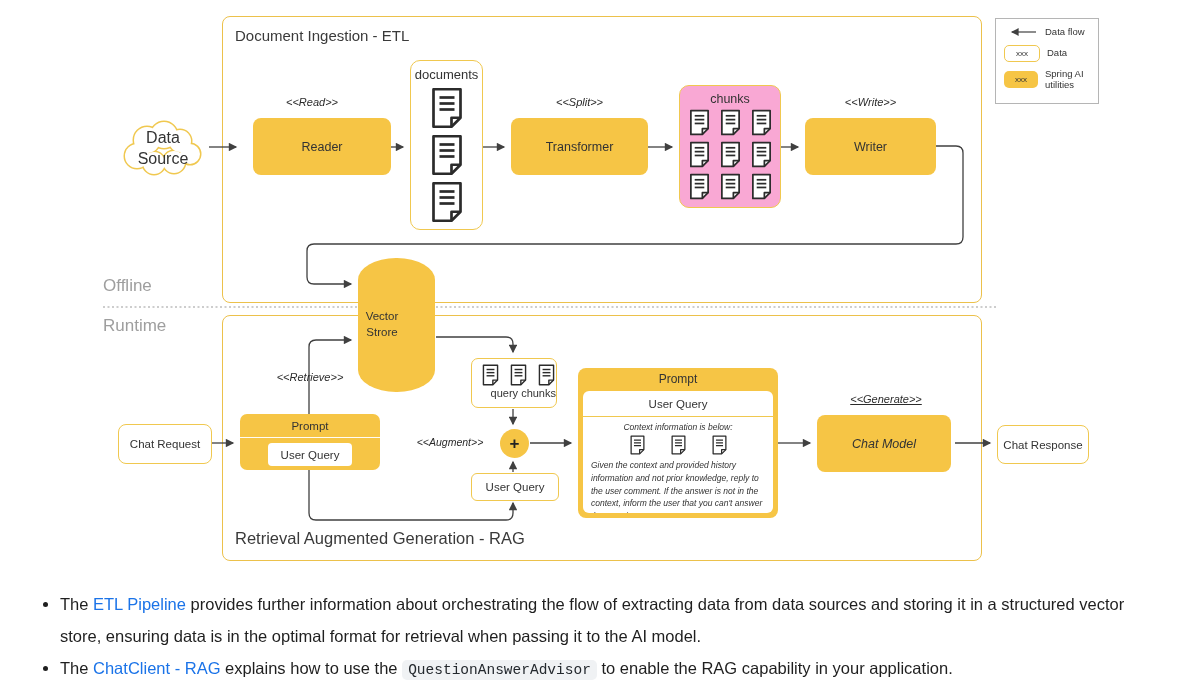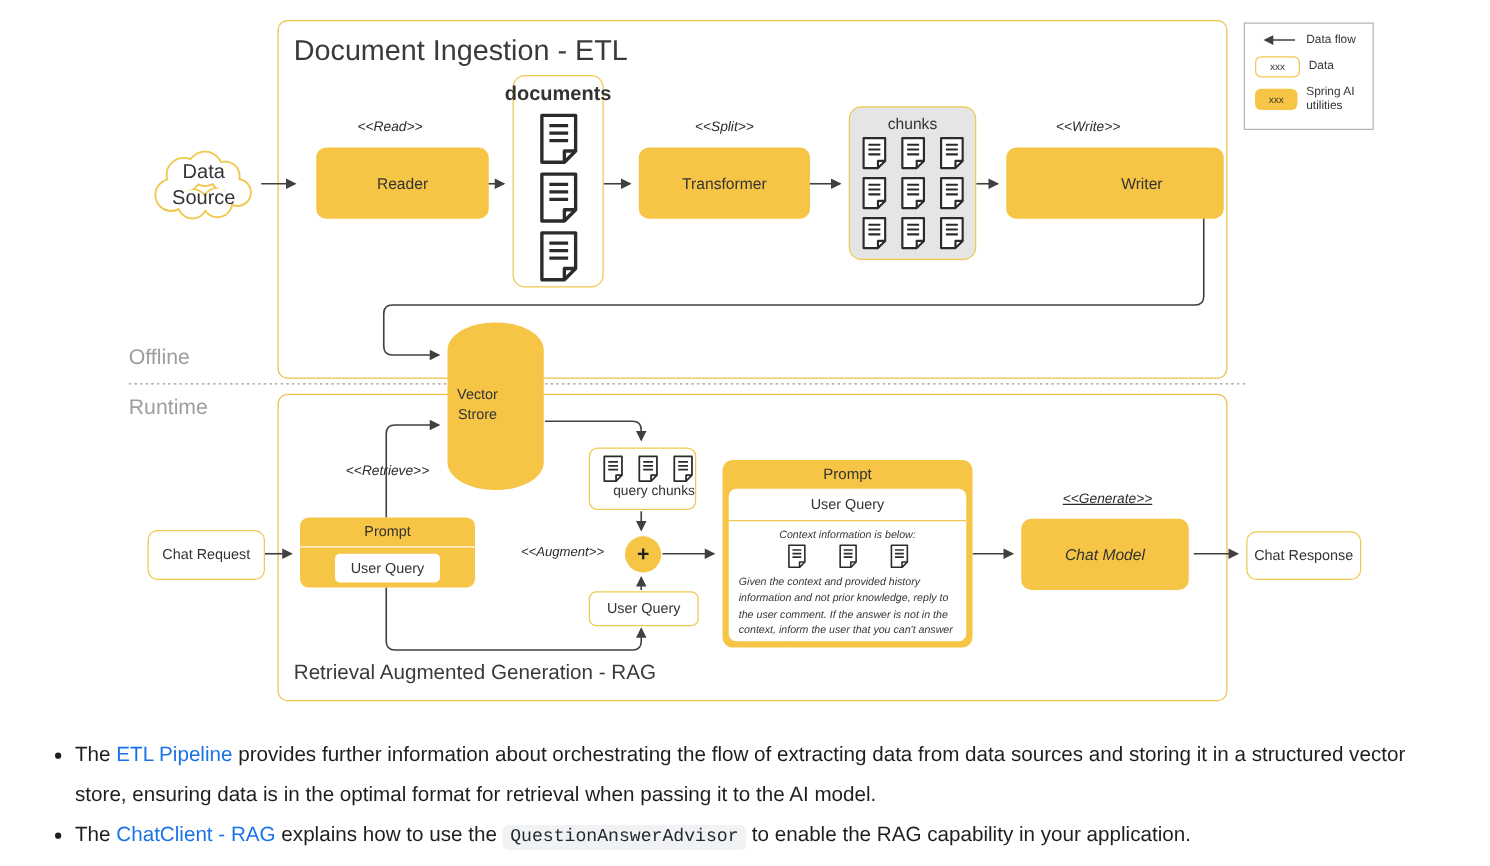--- a/index.html
+++ b/index.html
@@ -5,21 +5,21 @@
   html,body{margin:0;padding:0;background:#fff;}
   body{width:1192px;height:693px;font-family:"Liberation Sans",sans-serif;color:#333;overflow:hidden;}
   .canvas{position:relative;width:1192px;height:572px;}
   .abs{position:absolute;}
   .container-box{position:absolute;border:1.5px solid #ECC14B;border-radius:8px;background:transparent;}
   .ybox{position:absolute;background:#F6C545;border-radius:8px;display:flex;align-items:center;justify-content:center;
         font-size:12.5px;color:#333;z-index:3;}
   .wbox{position:absolute;background:#fff;border:1.5px solid #F0C84F;border-radius:8px;display:flex;align-items:center;
         justify-content:center;font-size:11.5px;color:#333;z-index:3;}
   .stereo{position:absolute;font-style:italic;font-size:11px;color:#2b2b2b;text-align:center;z-index:3;}
-  .section-title{font-size:23px;color:#3a3a3a;}
+  .section-title{font-size:15px;color:#3a3a3a;}
   .zone-label{position:absolute;font-size:17px;color:#9e9e9e;z-index:3;}
   .grouplabel{font-size:12.5px;color:#333;text-align:center;}
   .doc-lg{width:36px;height:42px;}
   .doc-sm{width:23px;height:27px;}
   .doc-xs{width:19px;height:22px;}
   .doc-xxs{width:17px;height:20px;}
   .legend{position:absolute;left:995px;top:18px;width:104px;height:86px;border:1px solid #b5b5b5;background:#fff;
           box-sizing:border-box;padding:8px 6px 6px 8px;display:flex;flex-direction:column;gap:7px;z-index:3;}
   .legend-row{display:flex;align-items:center;gap:7px;}
   .legend-label{font-size:9.5px;color:#333;line-height:1.15;}
@@ -46,21 +46,21 @@
                z-index:3;box-sizing:border-box;}
   .sp-title{height:23px;display:flex;align-items:center;justify-content:center;font-size:11.5px;color:#333;
             border-bottom:1px solid rgba(255,255,255,.95);}
   .sp-chip{position:absolute;left:28px;top:29px;width:84px;height:23px;background:#fff;border-radius:4px;
            display:flex;align-items:center;justify-content:center;font-size:11.5px;color:#333;}
   .pluscircle{position:absolute;left:500px;top:429px;width:29px;height:29px;background:#F6C545;border-radius:50%;
               display:flex;align-items:center;justify-content:center;font-size:17px;font-weight:bold;color:#222;z-index:3;}
   .docsbox{position:absolute;left:410px;top:60px;width:73px;height:170px;background:#fff;border:1.5px solid #F0C84F;
            border-radius:10px;box-sizing:border-box;display:flex;flex-direction:column;align-items:center;gap:5px;
            padding-top:6px;z-index:3;}
-  .chunksbox{position:absolute;left:679px;top:85px;width:102px;height:123px;background:#e5e5e5;border:1.5px solid #F0C84F;
+  .chunksbox{position:absolute;left:679px;top:85px;width:102px;height:123px;background:#f9a8d4;border:1.5px solid #F0C84F;
              border-radius:10px;box-sizing:border-box;display:flex;flex-direction:column;align-items:center;
              padding-top:6px;z-index:3;}
   .chunkgrid{display:grid;grid-template-columns:repeat(3,23px);gap:5px 8px;margin-top:3px;}
   .qchunks{position:absolute;left:471px;top:358px;width:86px;height:50px;background:#fff;border:1.5px solid #F0C84F;
            border-radius:7px;box-sizing:border-box;display:flex;flex-direction:column;align-items:flex-end;
            padding-top:5px;z-index:3;}
   .qchunks .row{display:flex;gap:9px;}
   .qchunks .lbl{font-size:11px;color:#333;margin-top:1px;}
   .content{padding:16px 24px 0 44px;}
   ul.bullets{margin:0;padding-left:16px;max-width:1130px;}
@@ -157,21 +157,21 @@
     </g>
   </svg>
   <div class="cloudtext">
     <span>Data Source</span>
   </div>
 
   <div class="stereo" style="left:243px;top:96px;width:138px;">&lt;&lt;Read&gt;&gt;</div>
   <div class="ybox" style="left:253px;top:118px;width:138px;height:57px;">Reader</div>
 
   <div class="docsbox">
-    <div class="grouplabel" style="font-size:16px;font-weight:bold;">documents</div>
+    <div class="grouplabel" style="font-size:13px;">documents</div>
     <svg class="doc-lg">
         <use href="#doc"></use>
       </svg>
     <svg class="doc-lg">
         <use href="#doc"></use>
       </svg>
     <svg class="doc-lg">
         <use href="#doc"></use>
       </svg>
   </div>
@@ -206,21 +206,21 @@
       <svg class="doc-sm">
           <use href="#doc"></use>
         </svg>
       <svg class="doc-sm">
           <use href="#doc"></use>
         </svg>
     </div>
   </div>
 
   <div class="stereo" style="left:805px;top:96px;width:131px;">&lt;&lt;Write&gt;&gt;</div>
-  <div class="ybox" style="left:805px;top:118px;width:131px;height:57px;padding-left:43px;">Writer</div>
+  <div class="ybox" style="left:805px;top:118px;width:131px;height:57px;">Writer</div>
 
   <div class="zone-label" style="left:103px;top:276px;">Offline</div>
   <div class="zone-label" style="left:103px;top:316px;">Runtime</div>
 
   <div class="cylinder">
     <span>Vector Strore</span>
   </div>
 
   <div class="wbox" style="left:118px;top:424px;width:92px;height:38px;">Chat Request</div>
 

